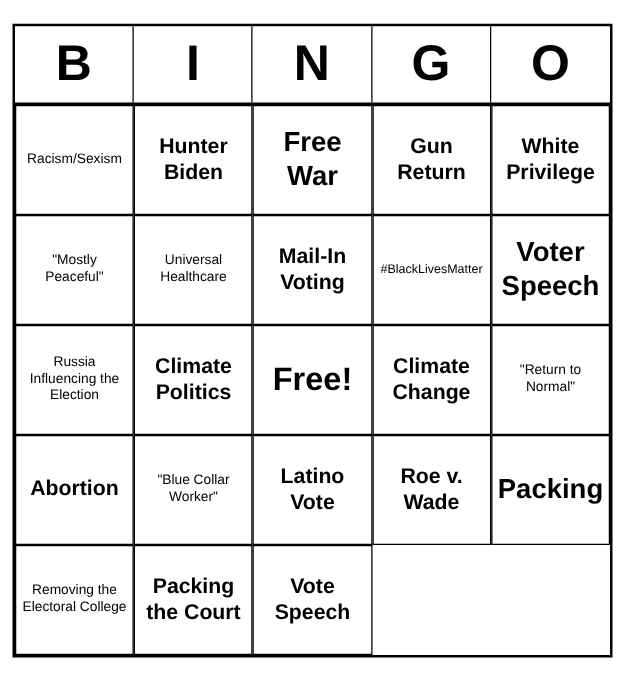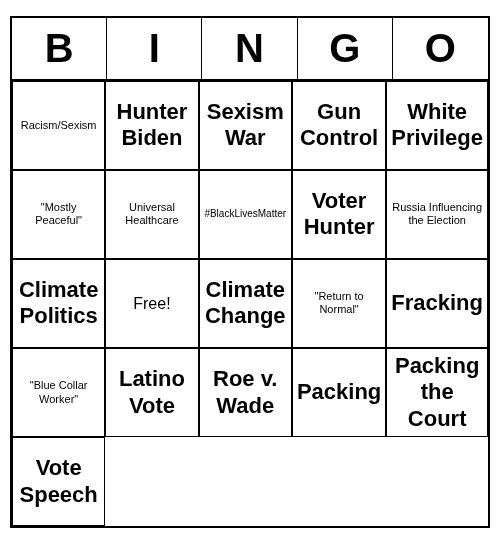--- a/index.html
+++ b/index.html
@@ -43,61 +43,63 @@
       text-align: center;
       padding: 4px;
       font-size: 13px;
       line-height: 1.2;
     }
     .bingo-cell.large {
       font-size: 22px;
       font-weight: bold;
     }
     .bingo-cell.medium {
-      font-size: 22px;
+      font-size: 17px;
       font-weight: bold;
     }
     .bingo-cell.small {
       font-size: 11px;
     }
     .bingo-cell.free {
-      font-size: 16px;
-      font-weight: normal;
+      font-size: 26px;
+      font-weight: bold;
     }
     .bingo-cell.hashtag {
       font-size: 10px;
     }
   </style>
 </head>
 <body>
 
 <div class="bingo-card">
   <div class="bingo-header">
   <div class="bingo-letter">B</div>
       <div class="bingo-letter">I</div>
       <div class="bingo-letter">N</div>
       <div class="bingo-letter">G</div>
       <div class="bingo-letter">O</div>
     </div>
   <div class="bingo-grid">
   <div class="bingo-cell small">Racism/Sexism</div>
       <div class="bingo-cell medium">Hunter Biden</div>
-      <div class="bingo-cell large">Sexism War</div>
-      <div class="bingo-cell medium">Gun Control</div>
+      <div class="bingo-cell large">Free War</div>
+      <div class="bingo-cell medium">Gun Return</div>
       <div class="bingo-cell medium">White Privilege</div>
       <div class="bingo-cell small">"Mostly Peaceful"</div>
       <div class="bingo-cell small">Universal Healthcare</div>
+      <div class="bingo-cell medium">Mail-In Voting</div>
       <div class="bingo-cell hashtag">#BlackLivesMatter</div>
-      <div class="bingo-cell large">Voter Hunter</div>
+      <div class="bingo-cell large">Voter Speech</div>
       <div class="bingo-cell small">Russia Influencing the Election</div>
       <div class="bingo-cell medium">Climate Politics</div>
       <div class="bingo-cell free">Free!</div>
       <div class="bingo-cell medium">Climate Change</div>
       <div class="bingo-cell small">"Return to Normal"</div>
-      <div class="bingo-cell medium">Fracking</div>
+      <div class="bingo-cell medium">Abortion</div>
       <div class="bingo-cell small">"Blue Collar Worker"</div>
       <div class="bingo-cell medium">Latino Vote</div>
       <div class="bingo-cell medium">Roe v. Wade</div>
       <div class="bingo-cell large">Packing</div>
+      <div class="bingo-cell small">Removing the Electoral College</div>
       <div class="bingo-cell medium">Packing the Court</div>
       <div class="bingo-cell medium">Vote Speech</div>
     </div>
 </div>
 
 </body></html>

